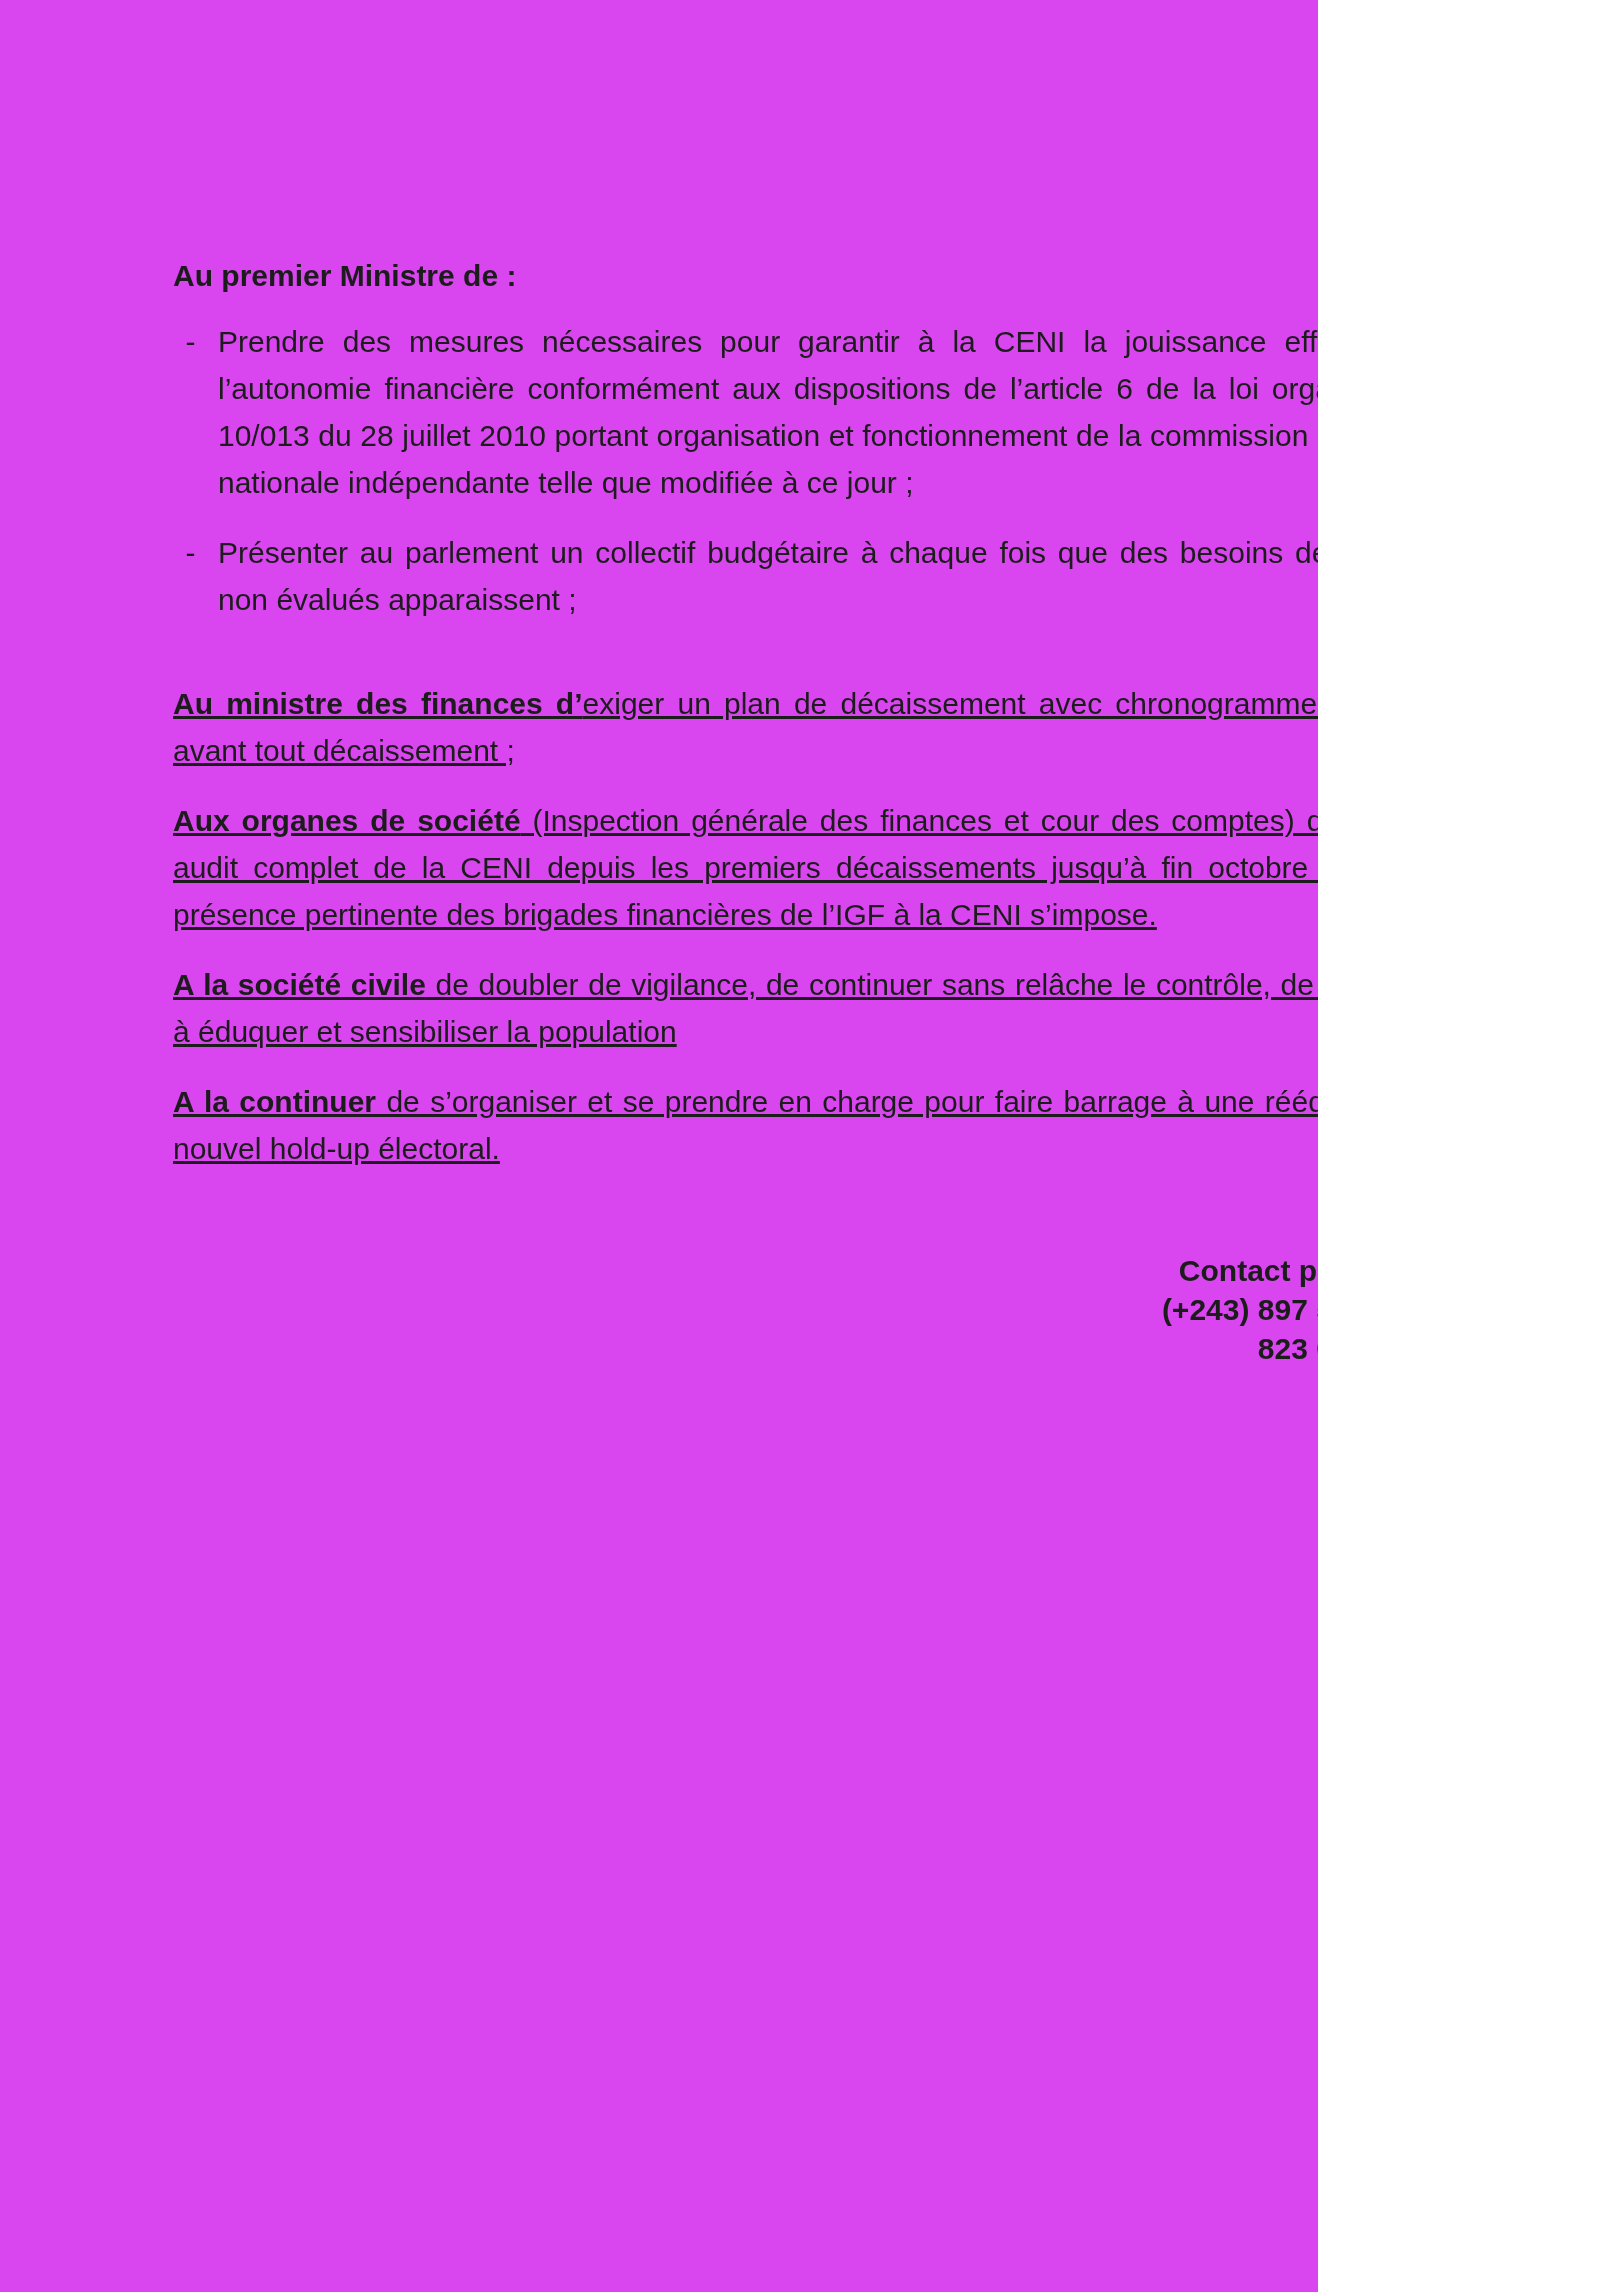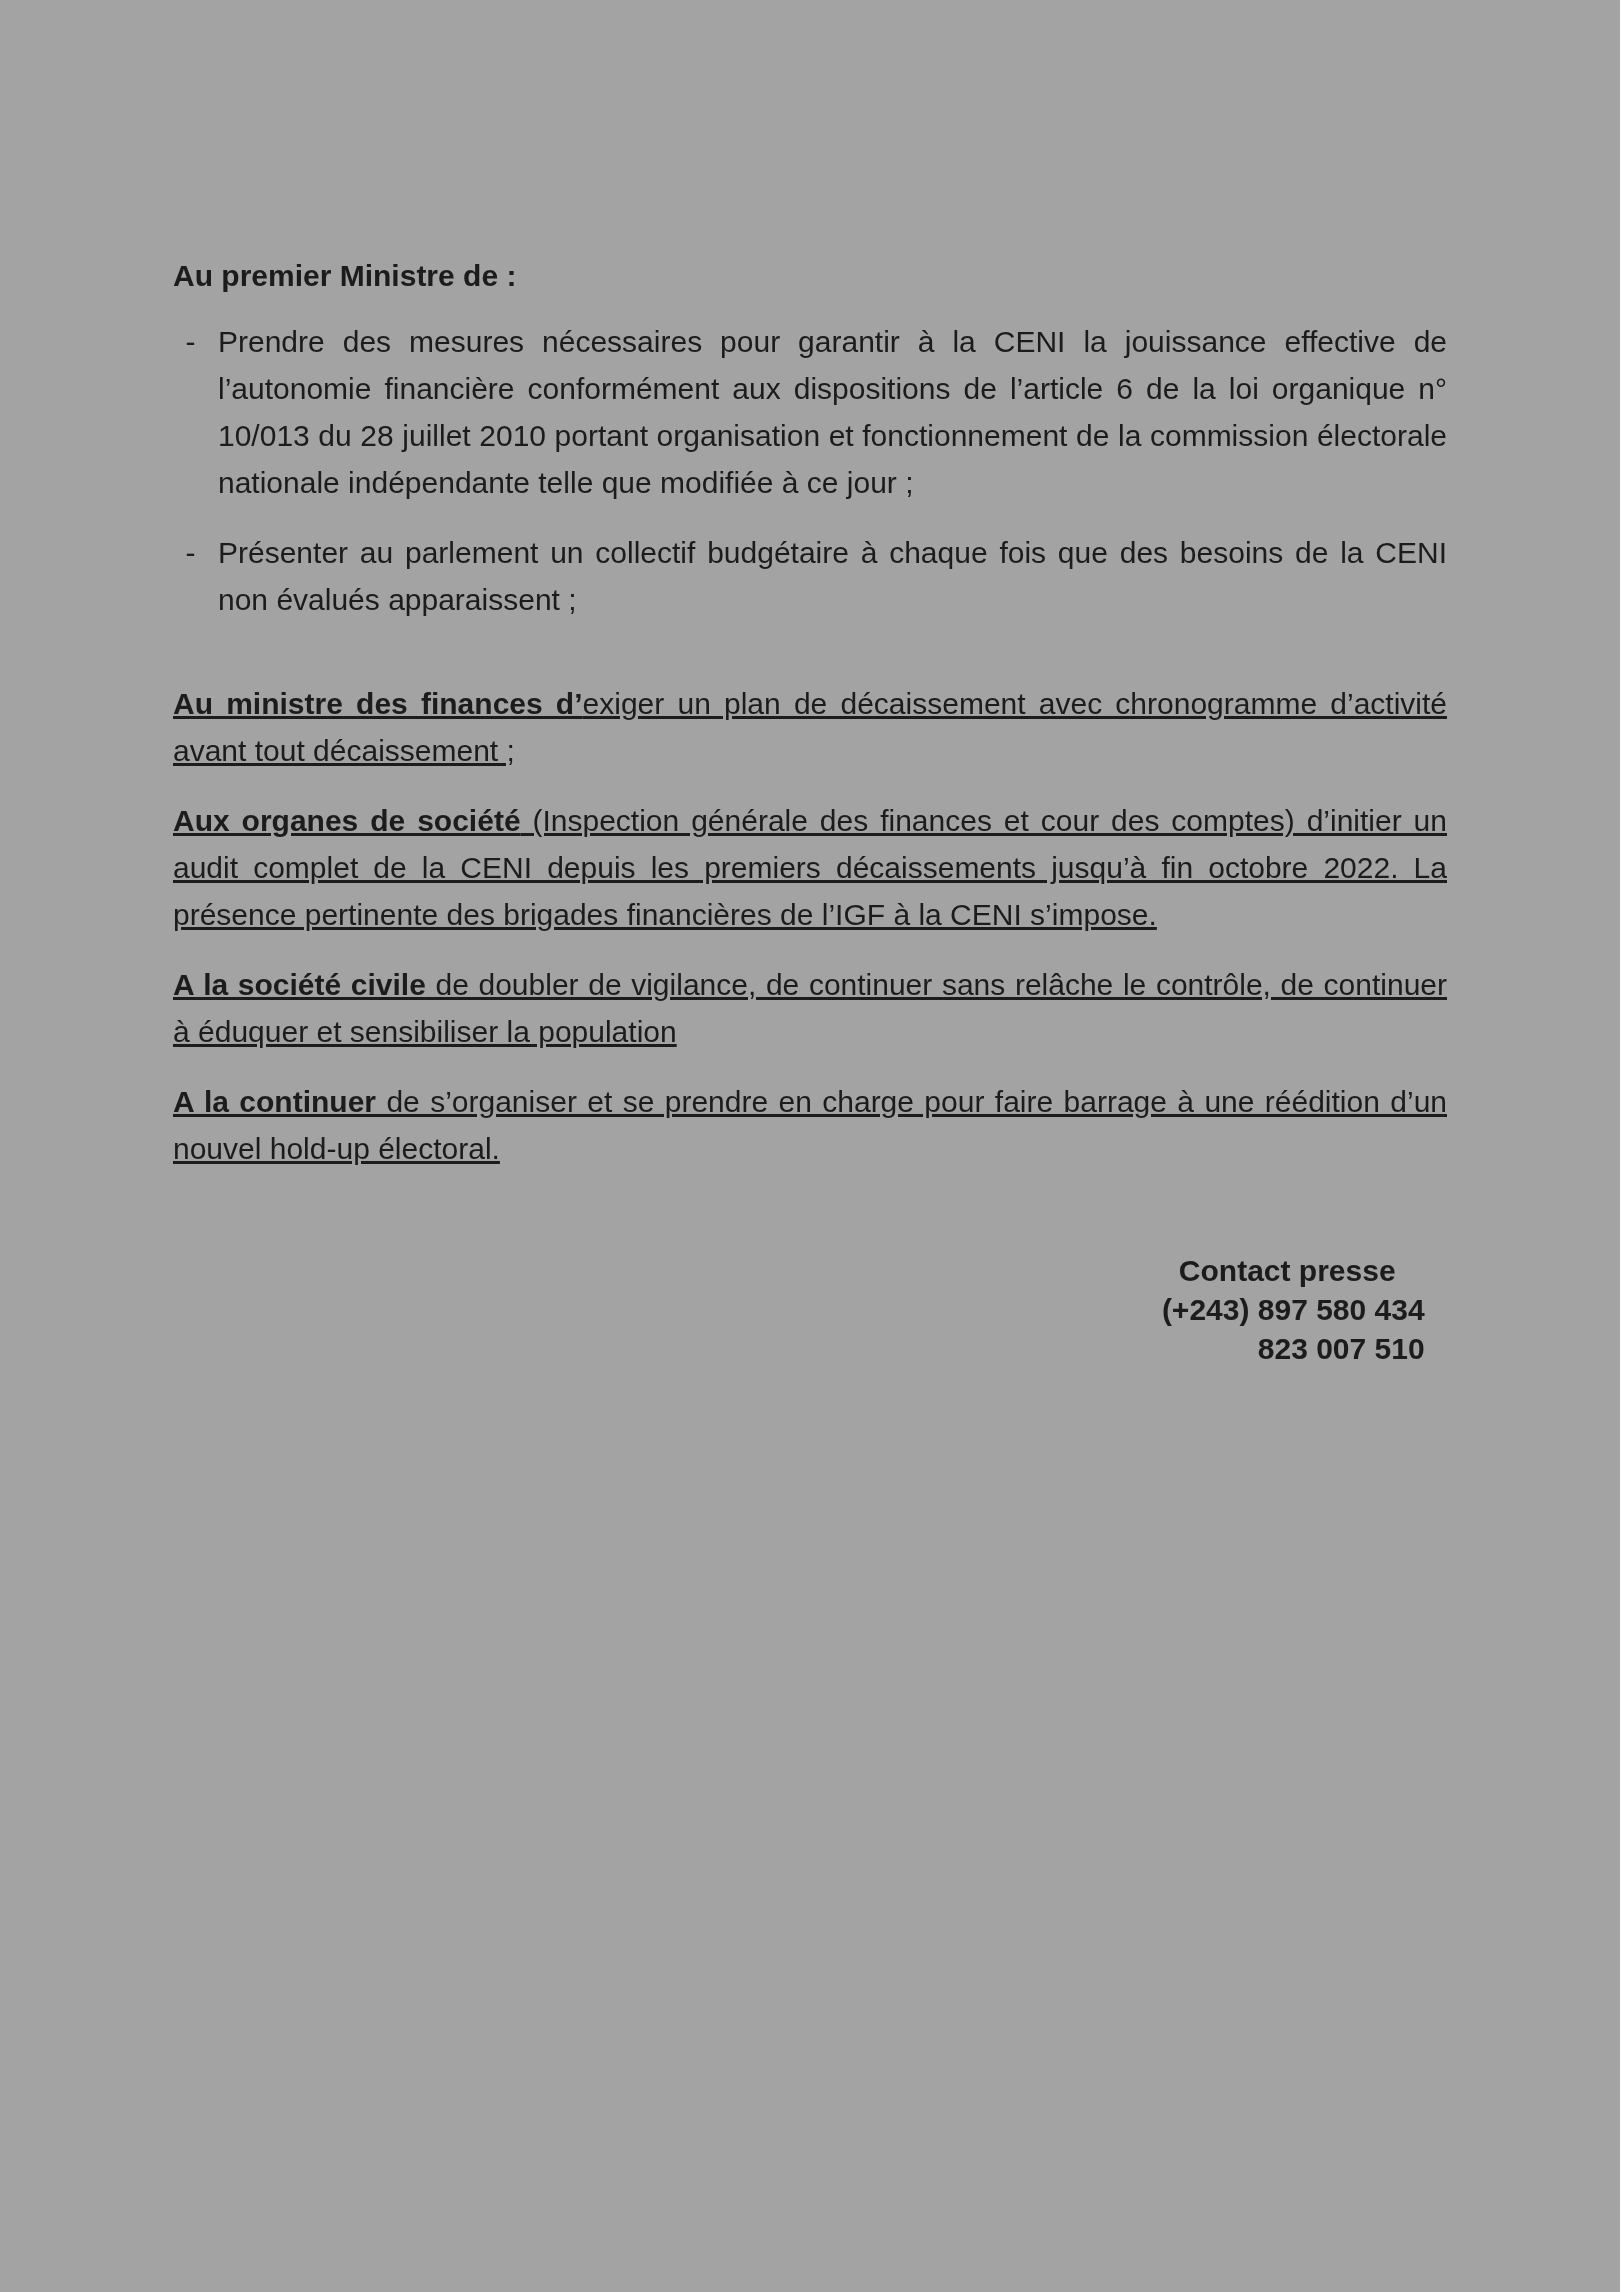--- a/index.html
+++ b/index.html
@@ -1,21 +1,21 @@
 <!DOCTYPE html>
 <html lang="fr" style="font-size:14.3px"><head>
 <meta charset="utf-8">
 <style>
   * { margin: 0; padding: 0; box-sizing: border-box; }
   html, body { background: #ffffff; }
   .page {
     position: relative;
-    width: 1620px;
+    width: 1318px;
     height: 2293px;
-    background: #a3a3a3;
+    background: #d946ef;
     overflow: hidden;
     font-family: "Liberation Sans", "DejaVu Sans", sans-serif;
     color: #1c1c1c;
   }
   .content {
     position: absolute;
     top: 252px;
     left: 173px;
     width: 1274px;
     font-size: 30px;

